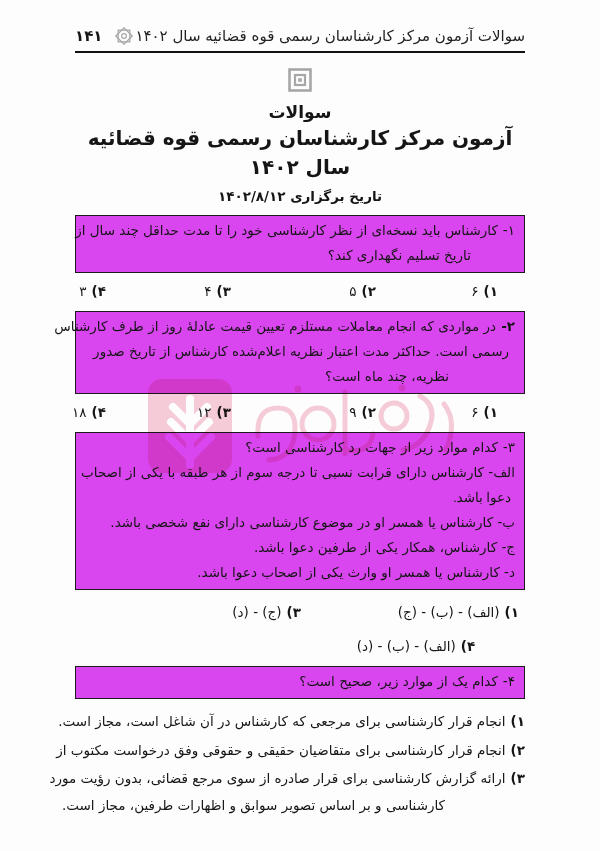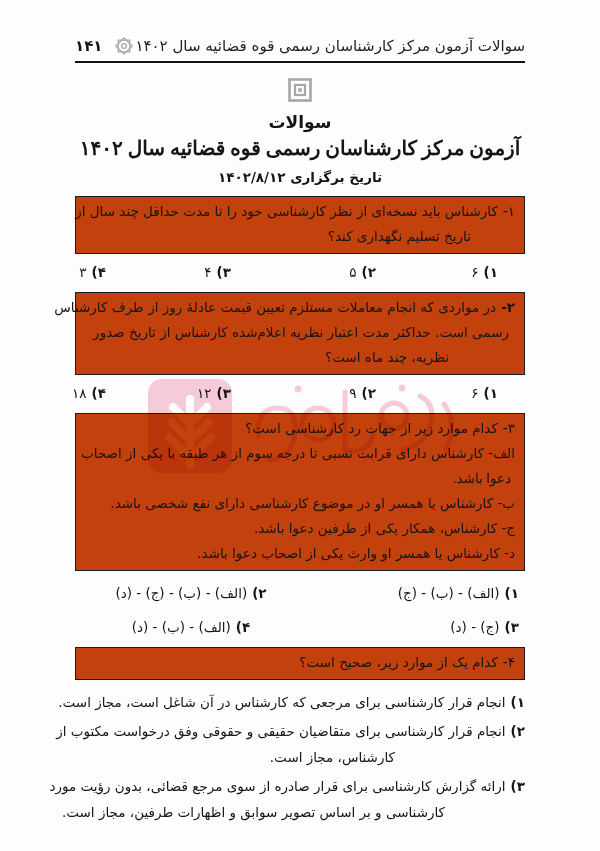--- a/index.html
+++ b/index.html
@@ -5,38 +5,38 @@
   html,body{margin:0;padding:0;}
   body{
     width:600px;height:851px;background:#fdfdfd;overflow:hidden;position:relative;
     font-family:"DejaVu Sans","Liberation Sans",sans-serif;color:#151515;
     -webkit-font-smoothing:antialiased;
   }
   .page{position:relative;width:600px;height:851px;}
   .content{width:450px;margin:0 auto;position:relative;z-index:2;}
 
   
-  .header{display:flex;flex-direction:row;align-items:center;padding-top:36px;direction:ltr;}
+  .header{display:flex;flex-direction:row;align-items:center;padding-top:26px;direction:ltr;}
   .page-number{font-weight:bold;font-size:15px;letter-spacing:1px;}
   .rosette{margin:0 0 0 12px;display:inline-flex;}
   .running-title{flex:1;text-align:right;font-size:15px;color:#222;direction:rtl;}
   .header-rule{border-top:2.4px solid #121212;margin-top:5px;}
 
   .square-orn{display:block;margin:15px auto 4px auto;width:24px;height:24px;}
 
   
   .titles{direction:rtl;text-align:center;}
   .kicker{font-weight:bold;font-size:17px;line-height:24px;margin-top:8px;}
-  .main-title{font-weight:bold;font-size:20px;line-height:29px;font-family:Liberation Serif, serif;}
+  .main-title{font-weight:bold;font-size:20px;line-height:29px;}
   .exam-date{font-weight:bold;font-size:13.5px;line-height:20px;margin-top:4px;}
 
   
   .qwrap{direction:rtl;}
   .qbox{
-    border:1.4px solid #1c1c1c;background:#c2410c;
+    border:1.4px solid #1c1c1c;background:#d946ef;
     padding:2px 9px 4px 9px;margin-top:9px;
     font-size:13.5px;line-height:25px;text-align:right;
   }
   .qline{white-space:nowrap;}
   .qnum{margin-left:5px;}
   .qnum-bold{font-weight:bold;}
   .ind4{padding-right:4px;font-family:Liberation Serif, serif;}
   .ind6{padding-right:6px;}
   .ind44{padding-right:44px;}
   .ind66{padding-right:66px;}
@@ -161,23 +161,20 @@
           <div class="qline">الف- کارشناس دارای قرابت نسبی تا درجه سوم از هر طبقه با یکی از اصحاب</div>
           <div class="qline ind4">دعوا باشد.</div>
           <div class="qline">ب- کارشناس یا همسر او در موضوع کارشناسی دارای نفع شخصی باشد.</div>
           <div class="qline">ج- کارشناس، همکار یکی از طرفین دعوا باشد.</div>
           <div class="qline">د- کارشناس یا همسر او وارث یکی از اصحاب دعوا باشد.</div>
         </div>
         <div class="opts2">
           <div class="opt">
             <span class="onum">۱)</span><span class="oval">(الف) - (ب) - (ج)</span>
           </div>
-          <div class="opt centered">
-            <span class="onum">۲)</span><span class="oval">(الف) - (ب) - (ج) - (د)</span>
-          </div>
           <div class="opt">
             <span class="onum">۳)</span><span class="oval">(ج) - (د)</span>
           </div>
           <div class="opt centered">
             <span class="onum">۴)</span><span class="oval">(الف) - (ب) - (د)</span>
           </div>
         </div>
       </section>
 
       <section>
@@ -189,21 +186,20 @@
         <div class="optslist">
           <div class="olineset">
             <div class="oline">
               <span class="onum">۱)</span><span>انجام قرار کارشناسی برای مرجعی که کارشناس در آن شاغل است، مجاز است.</span>
             </div>
           </div>
           <div class="olineset">
             <div class="oline">
               <span class="onum">۲)</span><span>انجام قرار کارشناسی برای متقاضیان حقیقی و حقوقی وفق درخواست مکتوب از</span>
             </div>
-            <div class="oline ind130">کارشناس، مجاز است.</div>
           </div>
           <div class="olineset">
             <div class="oline">
               <span class="onum">۳)</span><span>ارائه گزارش کارشناسی برای قرار صادره از سوی مرجع قضائی، بدون رؤیت مورد</span>
             </div>
             <div class="oline ind80">کارشناسی و بر اساس تصویر سوابق و اظهارات طرفین، مجاز است.</div>
           </div>
         </div>
       </section>
 

